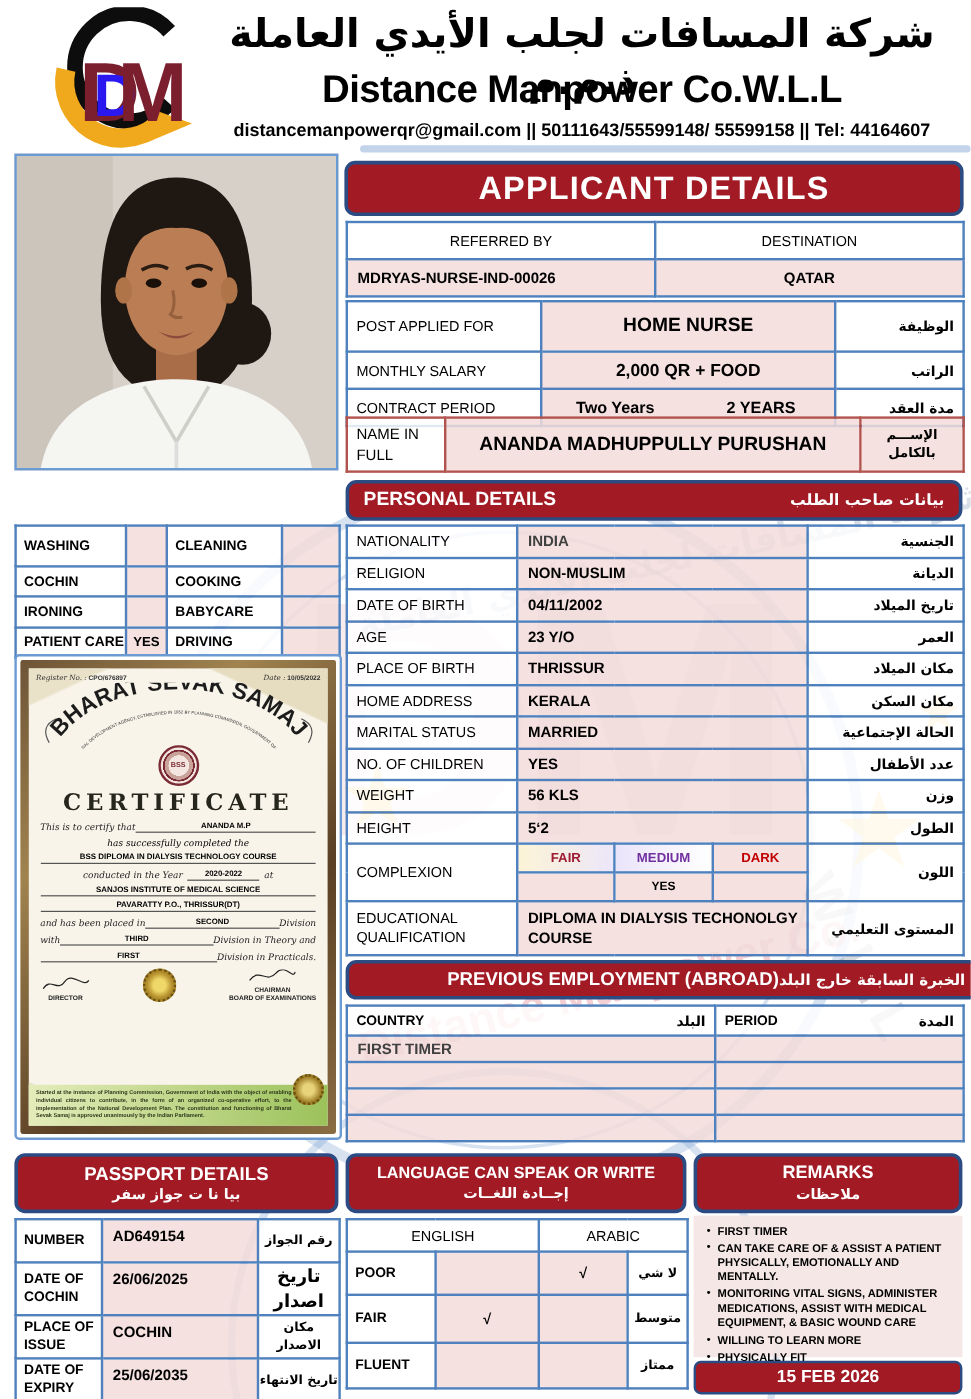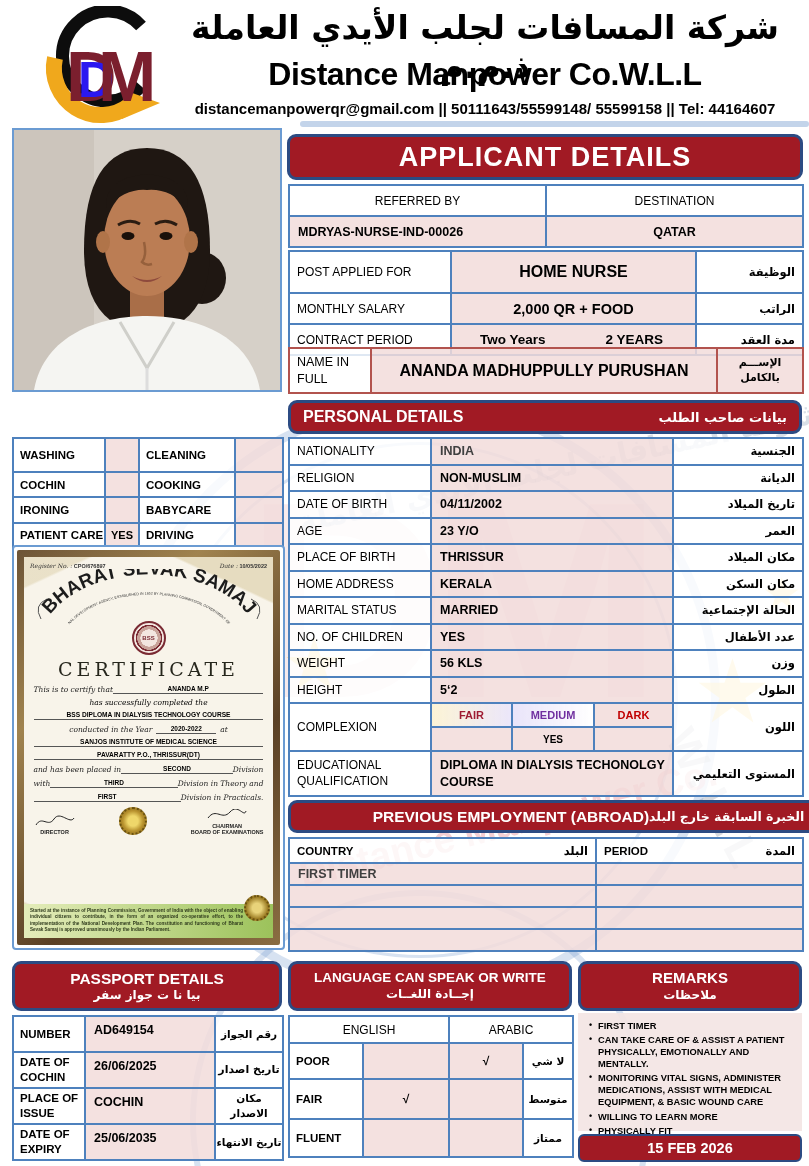--- a/index.html
+++ b/index.html
@@ -54,21 +54,21 @@
 #cert-paper{width:100%;height:100%;background:
  linear-gradient(205deg,#e6dcc0 0 9%,rgba(0,0,0,0) 9.5%),
  linear-gradient(25deg,#e6dcc0 0 7%,rgba(0,0,0,0) 7.5%),
  linear-gradient(155deg,rgba(230,220,192,.8) 0 6%,rgba(0,0,0,0) 6.5%),
  #f8f4ea;
  display:flex;flex-direction:column;align-items:center;padding:5px 6px 0 6px;position:relative}
 .cert-reg{width:100%;display:flex;justify-content:space-between;font-size:5.5px;color:#333}
 .cert-reg i{font-family:"DejaVu Serif",serif;font-size:6px}
 .cert-reg b{font-size:5.5px}
 #cert-seal{width:34px;height:34px;border-radius:50%;border:2px solid #7a2a33;background:radial-gradient(circle at 50% 50%,#f3e6e0 40%,#c9a39a 41% 55%,#7a2a33 56% 62%,#f3e6e0 63%);margin:-6px 0 0 0;display:flex;align-items:center;justify-content:center;font-size:6px;font-weight:bold;color:#7a2a33}
-#cert-title{font-family:"DejaVu Serif",serif;font-weight:normal;font-size:19px;letter-spacing:4px;color:#26261c;margin-top:3px}
+#cert-title{font-family:"DejaVu Serif",serif;font-weight:bold;font-size:19px;letter-spacing:4px;color:#26261c;margin-top:3px}
 .cl{width:97%;display:flex;align-items:flex-end;margin-top:5px}
 .scr{font-family:"DejaVu Serif",serif;font-style:italic;font-size:7.5px;color:#222;white-space:nowrap}
 .fill{flex:1;border-bottom:.8px solid #555;text-align:center;font-weight:bold;font-size:6.5px;padding-bottom:1px}
 .cline{width:97%;text-align:center;font-weight:bold;font-size:6.6px;border-bottom:.8px solid #555;margin-top:4px;padding-bottom:1px}
 .cscript{width:97%;text-align:center;font-family:"DejaVu Serif",serif;font-style:italic;font-size:7.5px;margin-top:4px}
 #cert-sign{width:97%;display:flex;justify-content:space-between;align-items:flex-end;margin-top:5px}
 .sig{text-align:center;font-weight:bold;font-size:5.5px;color:#222}
 #gold-seal{width:28px;height:28px;border-radius:50%;background:radial-gradient(circle,#efd76a 30%,#b8922e 60%,#7d5f17);border:2px dotted #6b510f}
 #cert-green{width:calc(100% + 12px);margin:auto -6px 0 -6px;background:linear-gradient(90deg,#e4ecba,#9cc25b);padding:4px 30px 5px 6px;font-size:4.6px;font-weight:bold;color:#2e3a1c;text-align:justify;position:relative;line-height:1.35}
 #cert-green .gseal{position:absolute;right:3px;top:-9px;width:26px;height:26px;border-radius:50%;background:radial-gradient(circle,#e8d37a 30%,#9c7c24 70%);border:2px dotted #6b510f}
@@ -456,21 +456,21 @@
       </colgroup>
     <tbody>
         <tr style="height:36px">
       <td class="cw lbl-sm" style="line-height:1.3">NUMBER</td>
       <td class="cp val" style="vertical-align:top;padding-top:6px">AD649154</td>
       <td class="cw arc arc-c" style="font-size:10.5px;line-height:1.4">رقم الجواز</td>
     </tr>
     <tr style="height:36px">
       <td class="cw lbl-sm" style="line-height:1.3">DATE OF COCHIN</td>
       <td class="cp val" style="vertical-align:top;padding-top:6px">26/06/2025</td>
-      <td class="cw arc arc-c" style="font-size:11px;line-height:1.4">تاريخ اصدار</td>
+      <td class="cw arc arc-c" style="font-size:15px;line-height:1.4">تاريخ اصدار</td>
     </tr>
     <tr style="height:36px">
       <td class="cw lbl-sm" style="line-height:1.3">PLACE OF ISSUE</td>
       <td class="cp val" style="vertical-align:top;padding-top:6px">COCHIN</td>
       <td class="cw arc arc-c" style="font-size:10.5px;line-height:1.4">مكان الاصدار</td>
     </tr>
     <tr style="height:36px">
       <td class="cw lbl-sm" style="line-height:1.3">DATE OF EXPIRY</td>
       <td class="cp val" style="vertical-align:top;padding-top:6px">25/06/2035</td>
       <td class="cw arc arc-c" style="font-size:10.5px;line-height:1.4">تاريخ الانتهاء</td>

